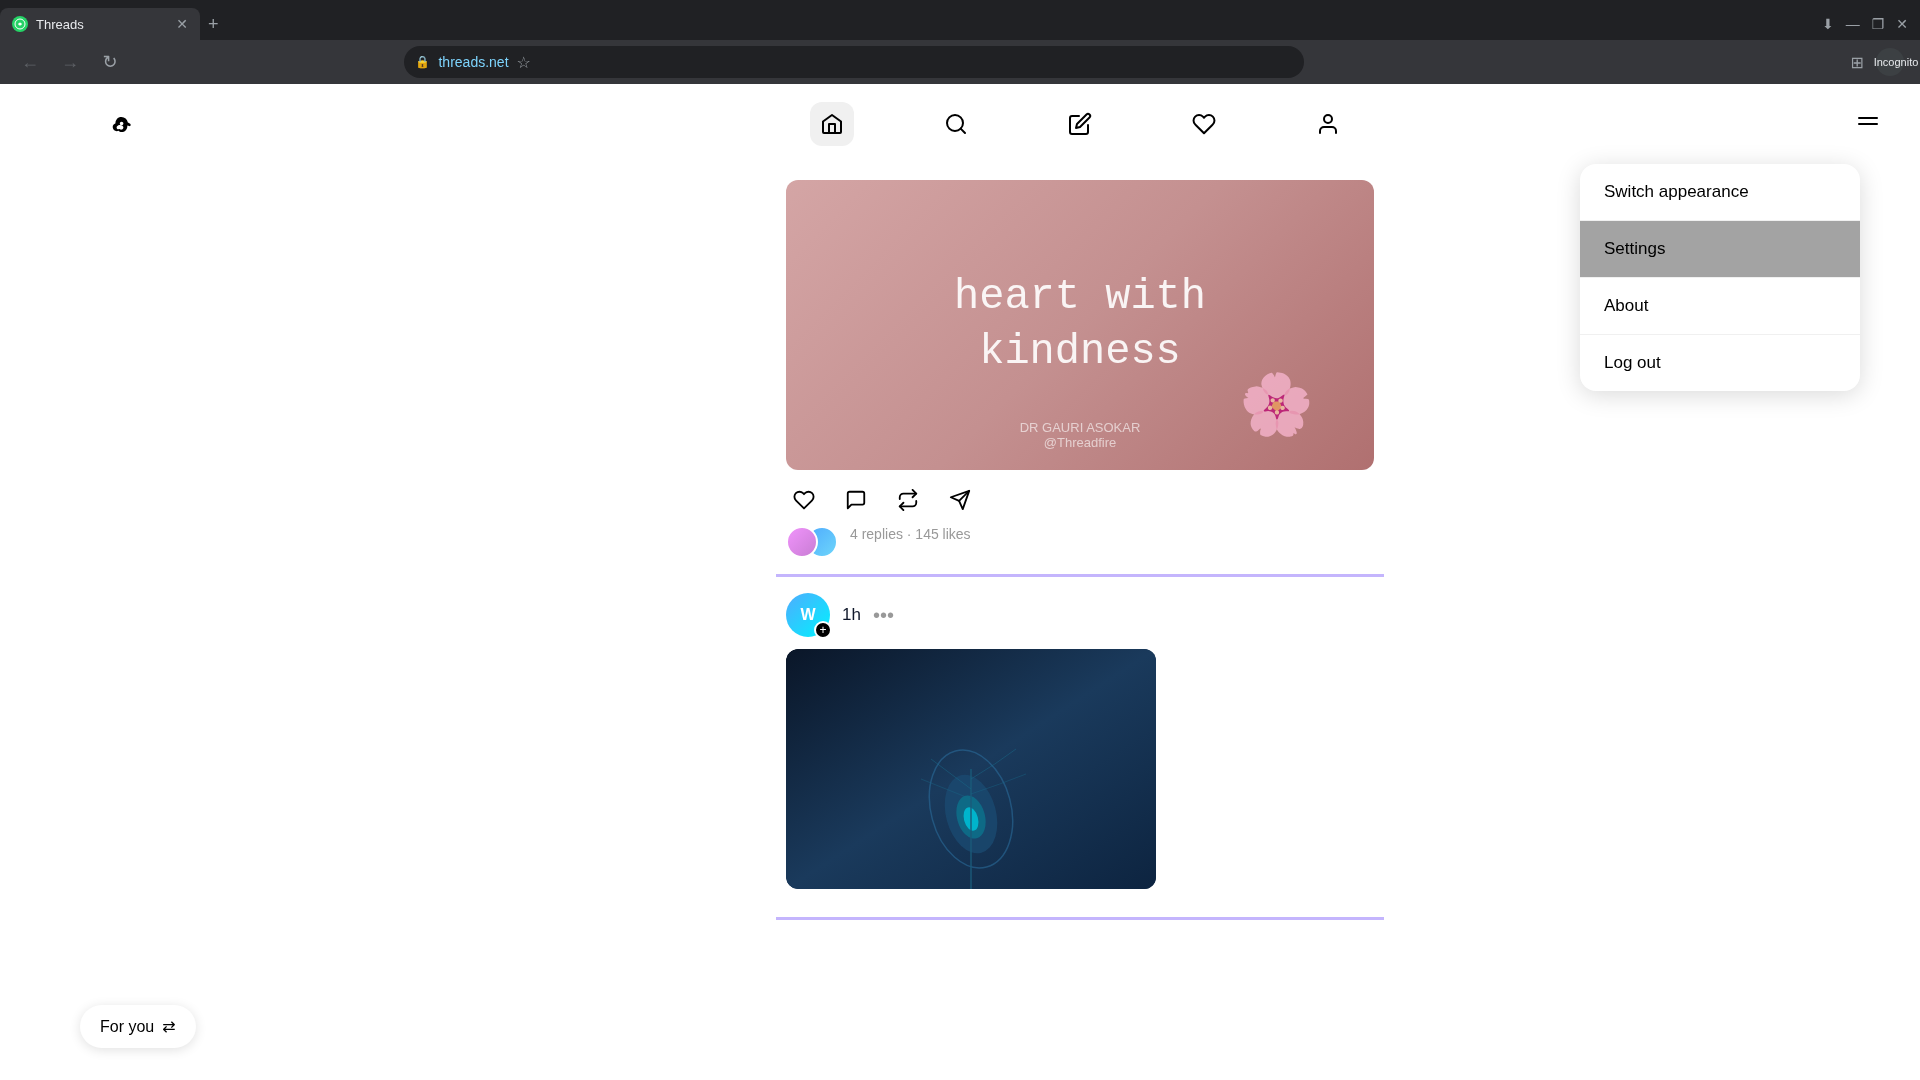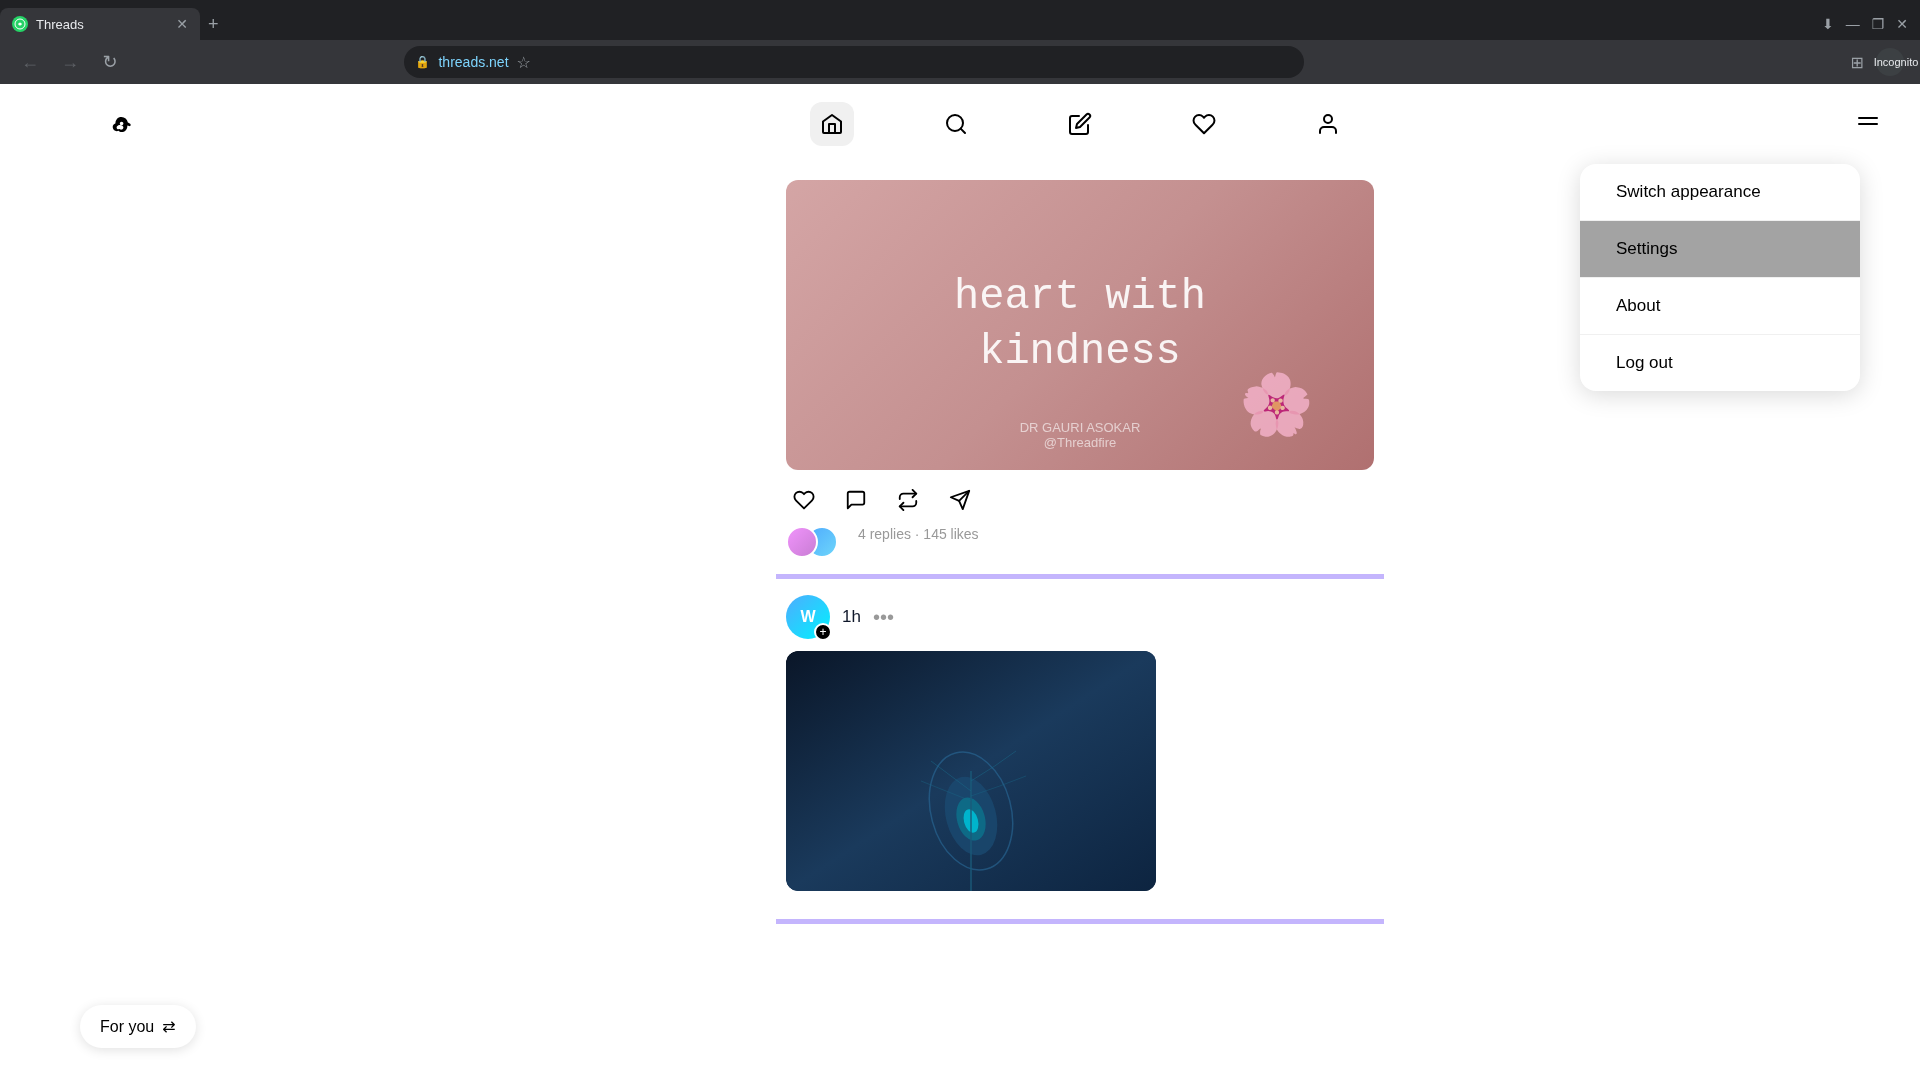--- a/index.html
+++ b/index.html
@@ -35,21 +35,21 @@
     .top-nav { position: absolute; top: 0; left: 240px; right: 0; height: 80px; display: flex; align-items: center; justify-content: center; gap: 80px; }
     .nav-icon { width: 44px; height: 44px; display: flex; align-items: center; justify-content: center; cursor: pointer; border-radius: 12px; color: #000; font-size: 22px; }
     .nav-icon.active { background: #f0f0f0; }
     .menu-btn { position: absolute; right: 32px; top: 50%; transform: translateY(-50%); width: 40px; height: 40px; display: flex; align-items: center; justify-content: center; cursor: pointer; font-size: 22px; color: #000; }
 
     
     .main-content { position: absolute; top: 80px; left: 240px; right: 0; bottom: 0; overflow-y: auto; display: flex; justify-content: center; padding-top: 0; }
     .feed { width: 640px; padding: 0 16px; }
 
     
-    .post { padding: 16px 10px; border-bottom: 5px solid #c4b5fd; }
+    .post { padding: 16px 10px; border-bottom: 3px solid #c4b5fd; }
     .post-header { display: flex; align-items: center; gap: 12px; margin-bottom: 12px; }
     .avatar-container { position: relative; width: 44px; height: 44px; }
     .avatar-placeholder { width: 44px; height: 44px; border-radius: 50%; background: linear-gradient(135deg, #f093fb, #f5576c); display: flex; align-items: center; justify-content: center; color: #fff; font-weight: bold; font-size: 16px; }
     .avatar-placeholder.poetry { background: linear-gradient(135deg, #4facfe, #00f2fe); }
     .add-btn { position: absolute; bottom: -2px; right: -2px; width: 18px; height: 18px; background: #000; border-radius: 50%; display: flex; align-items: center; justify-content: center; color: #fff; font-size: 12px; border: 2px solid #fff; cursor: pointer; }
     .post-meta { flex: 1; }
     .post-username { font-weight: 600; font-size: 15px; color: #000; }
     .post-time { color: #0f172a; font-size: 17px; }
     .post-options { color: #999; font-size: 20px; cursor: pointer; display: flex; align-items: center; gap: 4px; }
 
@@ -57,29 +57,29 @@
     .post-image-1 { width: 100%; border-radius: 12px; overflow: hidden; margin-bottom: 12px; }
     .post-image-1 .img-placeholder { width: 100%; height: 290px; display: flex; align-items: center; justify-content: center; overflow: hidden; position: relative; }
     .img-text-overlay { position: absolute; top: 0; left: 0; right: 0; bottom: 0; display: flex; flex-direction: column; align-items: center; justify-content: center; background: linear-gradient(135deg, #d4a5a5 0%, #c49090 50%, #b07070 100%); }
     .img-text-overlay .poem-text { font-family: 'Courier New', monospace; font-size: 42px; color: rgba(255,255,255,0.9); text-align: center; line-height: 1.3; }
     .img-text-overlay .watermark { position: absolute; bottom: 20px; left: 50%; transform: translateX(-50%); font-size: 13px; color: rgba(255,255,255,0.6); text-align: center; }
     .flower-decoration { position: absolute; bottom: 30px; right: 60px; font-size: 60px; opacity: 0.7; }
 
     .post-actions { display: flex; gap: 16px; margin-bottom: 8px; }
     .action-btn { width: 36px; height: 36px; display: flex; align-items: center; justify-content: center; cursor: pointer; color: #000; font-size: 20px; }
 
-    .post-stats { color: #999; font-size: 14px; display: flex; gap: 12px; }
+    .post-stats { color: #999; font-size: 14px; display: flex; gap: 4px; }
 
     
     .post-image-2 { width: 100%; border-radius: 12px; overflow: hidden; margin-bottom: 12px; }
     .img-placeholder-2 { width: 370px; height: 240px; background: linear-gradient(135deg, #0a1628, #1a3a5c, #0d2440); border-radius: 12px; display: flex; align-items: flex-end; justify-content: center; padding-bottom: 20px; position: relative; overflow: hidden; }
 
     
     .dropdown-menu { position: absolute; top: 80px; right: 60px; background: #fff; border-radius: 16px; box-shadow: 0 4px 24px rgba(0,0,0,0.15); width: 280px; overflow: hidden; z-index: 100; }
-    .dropdown-item { padding: 18px 36px; font-size: 17px; color: #000; cursor: pointer; border-bottom: 1px solid #f0f0f0; display: flex; align-items: center; }
+    .dropdown-item { padding: 18px 24px; font-size: 17px; color: #000; cursor: pointer; border-bottom: 1px solid #f0f0f0; display: flex; align-items: center; }
     .dropdown-item:last-child { border-bottom: none; }
     .dropdown-item.active { background: #a3a3a3; }
 
     
     .bottom-bar { position: absolute; bottom: 32px; left: 80px; }
     .for-you-pill { background: #fff; border-radius: 24px; padding: 12px 20px; display: flex; align-items: center; gap: 8px; box-shadow: 0 2px 12px rgba(0,0,0,0.12); font-size: 16px; color: #000; cursor: pointer; }
     .dual-avatar { display: flex; }
     .dual-avatar .av1 { width: 32px; height: 32px; border-radius: 50%; background: linear-gradient(135deg, #f093fb, #c97dd4); border: 2px solid #fff; z-index: 1; }
     .dual-avatar .av2 { width: 32px; height: 32px; border-radius: 50%; background: linear-gradient(135deg, #4facfe, #6dd5fa); border: 2px solid #fff; margin-left: -12px; }
   </style>

